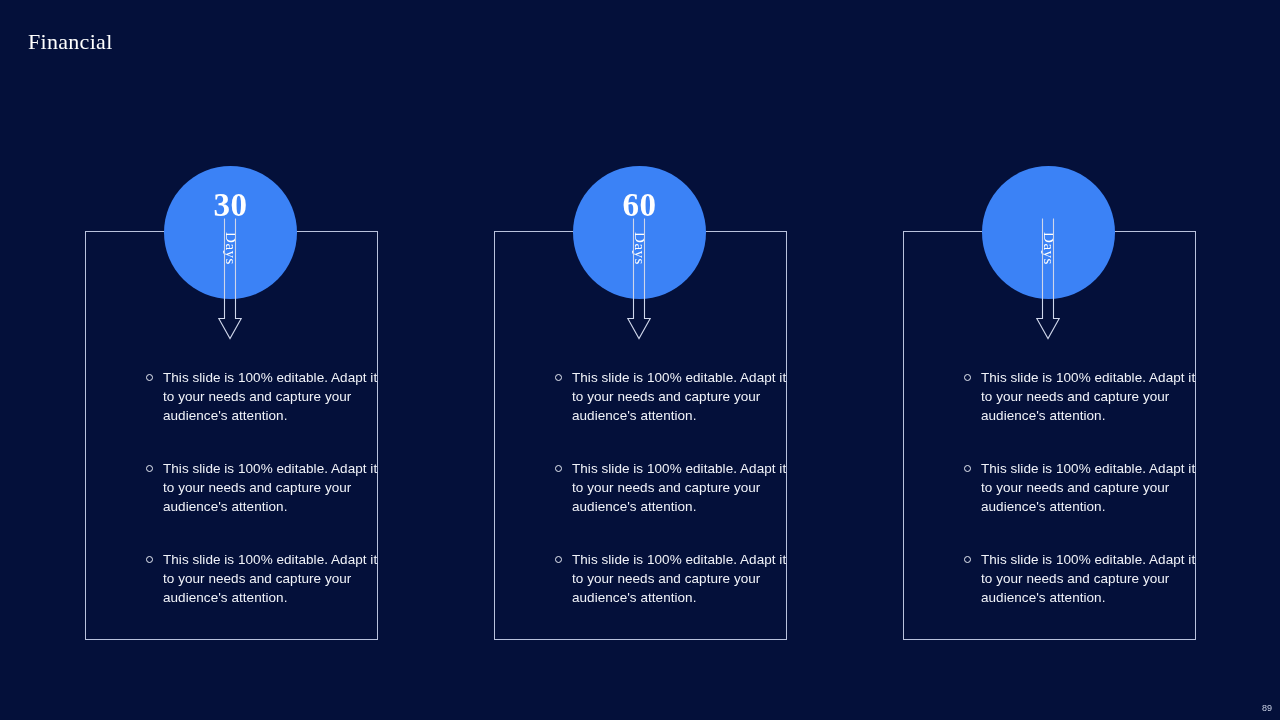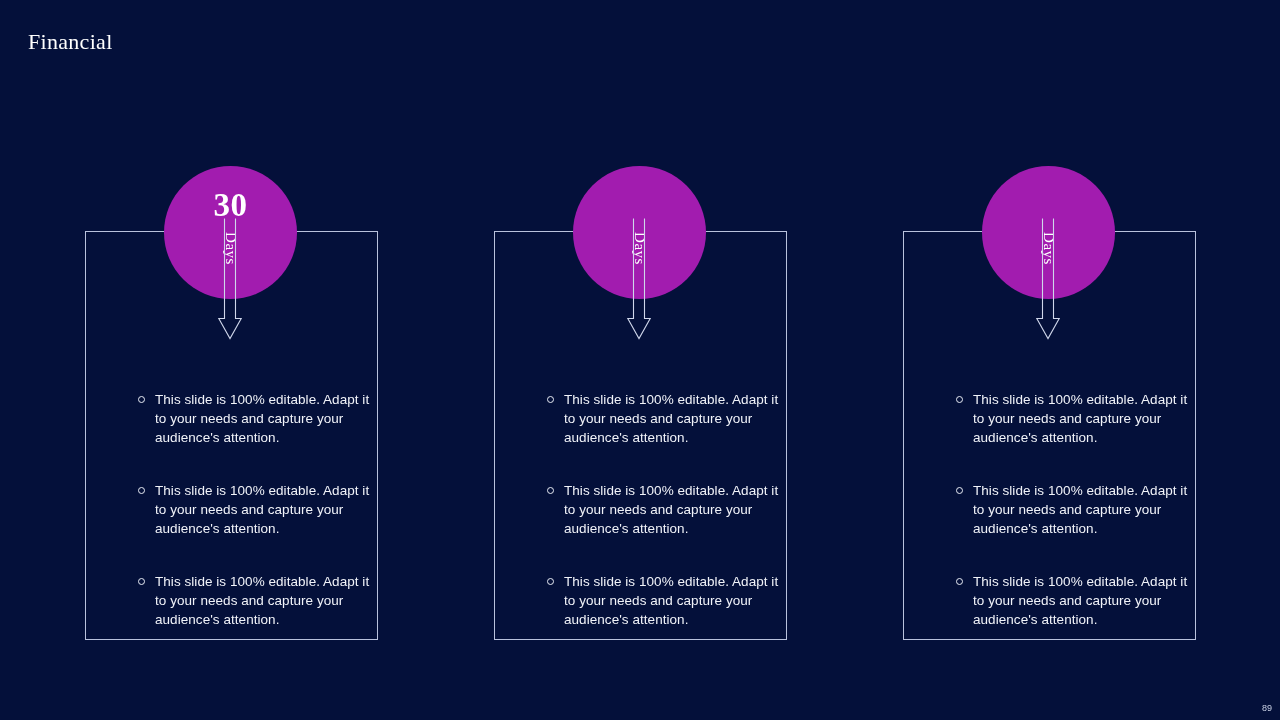--- a/index.html
+++ b/index.html
@@ -56,21 +56,21 @@
   }
 
   
   .badge{
     position:absolute;
     left:133px;
     top:166px;
     width:133px;
     height:133px;
     border-radius:50%;
-    background:#a21caf;
+    background:#3b82f6;
     z-index:4;
   }
 
   .badge-number{
     position:absolute;
     left:0; right:0;
     top:20px;
     text-align:center;
     font-family:"Liberation Serif", serif;
     font-size:33px;
@@ -108,25 +108,24 @@
     width:24px;
     height:122px;
     z-index:5;
     overflow:visible;
   }
   .arrow svg{ display:block; }
 
   
   .bullets{
     position:absolute;
-    left:78px;
+    left:86px;
     top:368px;
     width:265px;
     z-index:3;
-    margin-top:22px;
   }
   .bullet-item{
     position:relative;
     padding-left:46px;
     margin-bottom:34px;
     min-height:54px;
   }
   .bullet-item:last-child{ margin-bottom:0; }
 
   .bullet-marker{
@@ -202,20 +201,21 @@
 
     <div class="panel"></div>
 
     <div class="arrow">
       <svg width="24" height="122" viewBox="0 0 24 122" fill="none">
         <path d="M6.5 0.5 L6.5 100.5 L0.8 100.5 L12 120.5 L23.2 100.5 L17.5 100.5 L17.5 0.5" stroke="#cfd6ea" stroke-width="1.1" fill="none"></path>
       </svg>
     </div>
 
     <div class="badge">
+      <div class="badge-number">60</div>
       <div class="badge-days-wrap">
         <span class="badge-days">Days</span>
       </div>
     </div>
 
     <div class="bullets">
       <div class="bullet-item">
         <span class="bullet-marker"></span>
         <span class="bullet-text">This slide is 100% editable. Adapt it to your needs and capture your audience's attention.</span>
       </div>

